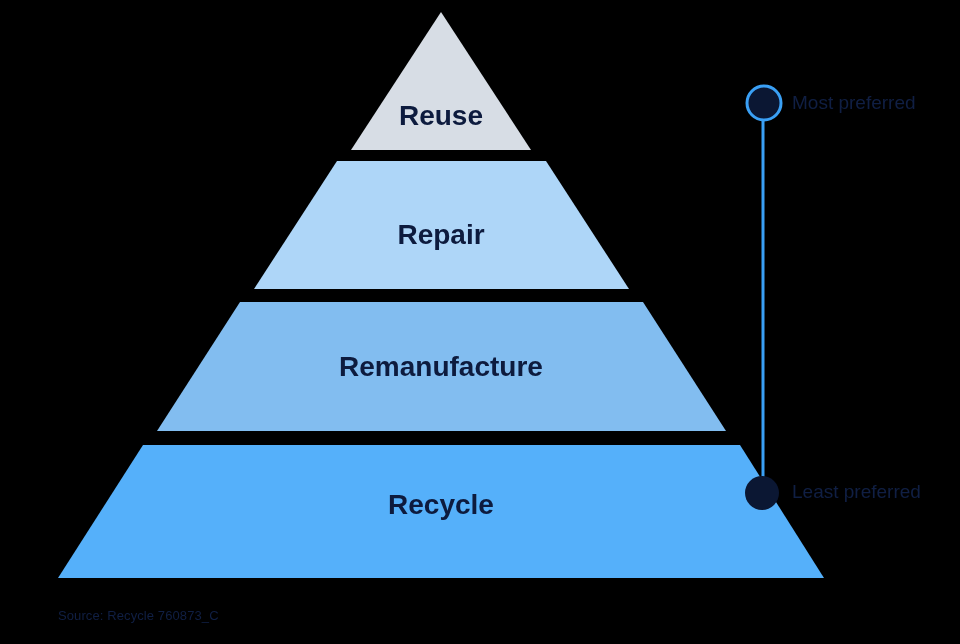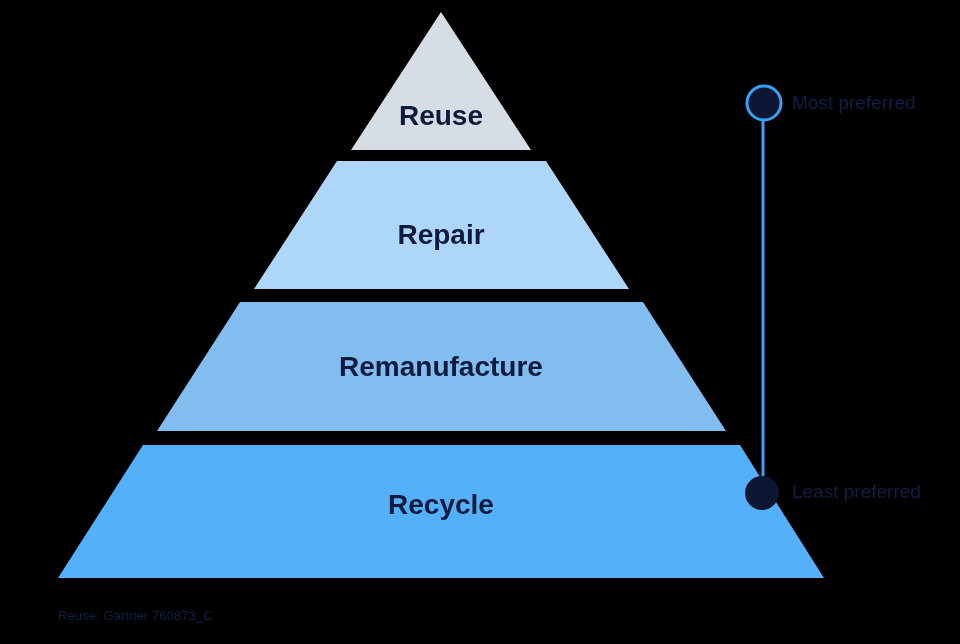--- a/index.html
+++ b/index.html
@@ -88,15 +88,15 @@
       <text class="pref-label" x="792" y="104">Most preferred</text>
     </g>
 
     <g>
       <circle cx="762" cy="493" r="17" fill="#0b1733"></circle>
       <text class="pref-label" x="792" y="493">Least preferred</text>
     </g>
 
   </svg>
 
-  <div class="source-text">Reuse: Gartner 760873_C</div>
+  <div class="source-text">Source: Recycle 760873_C</div>
 
 </div>
 
 </body></html>

